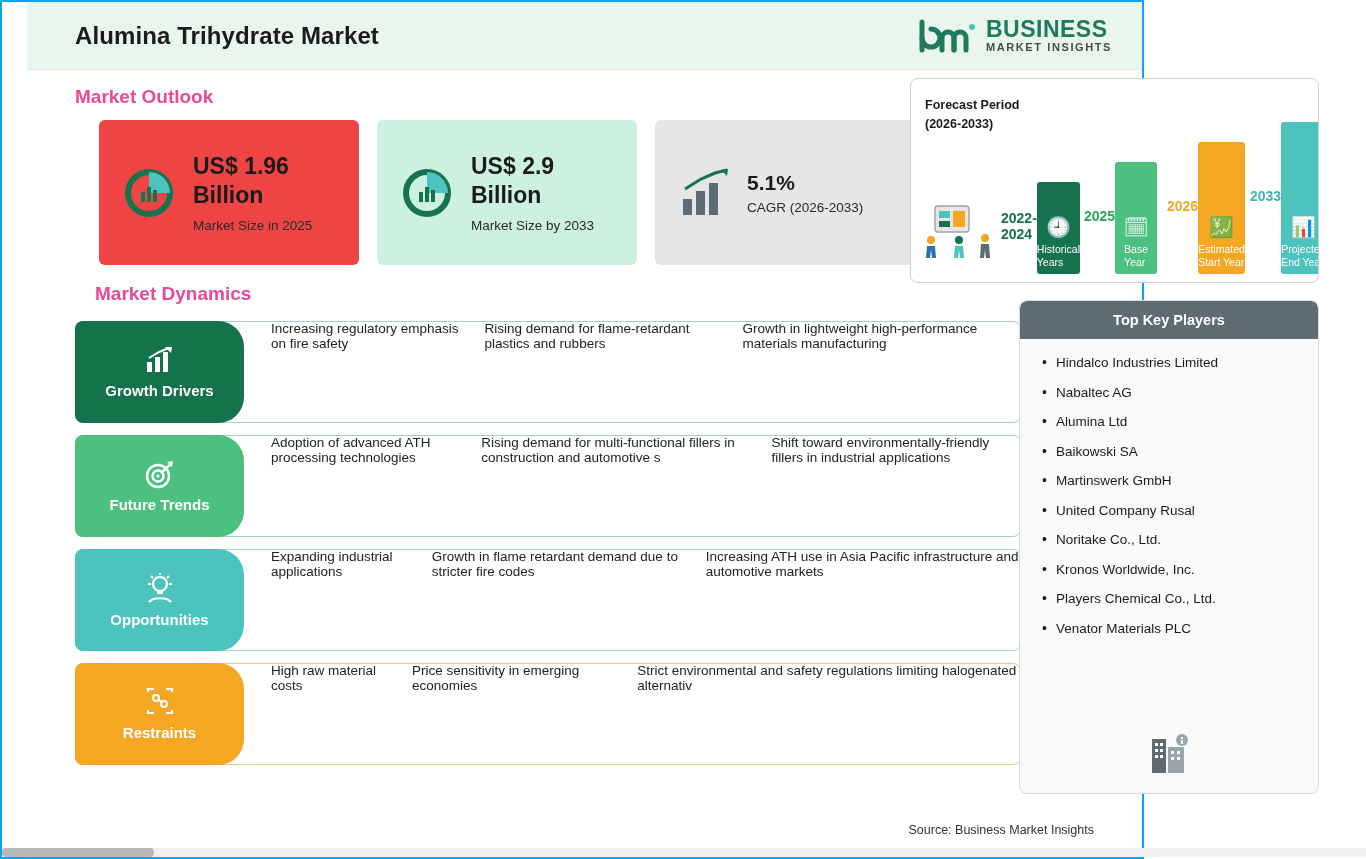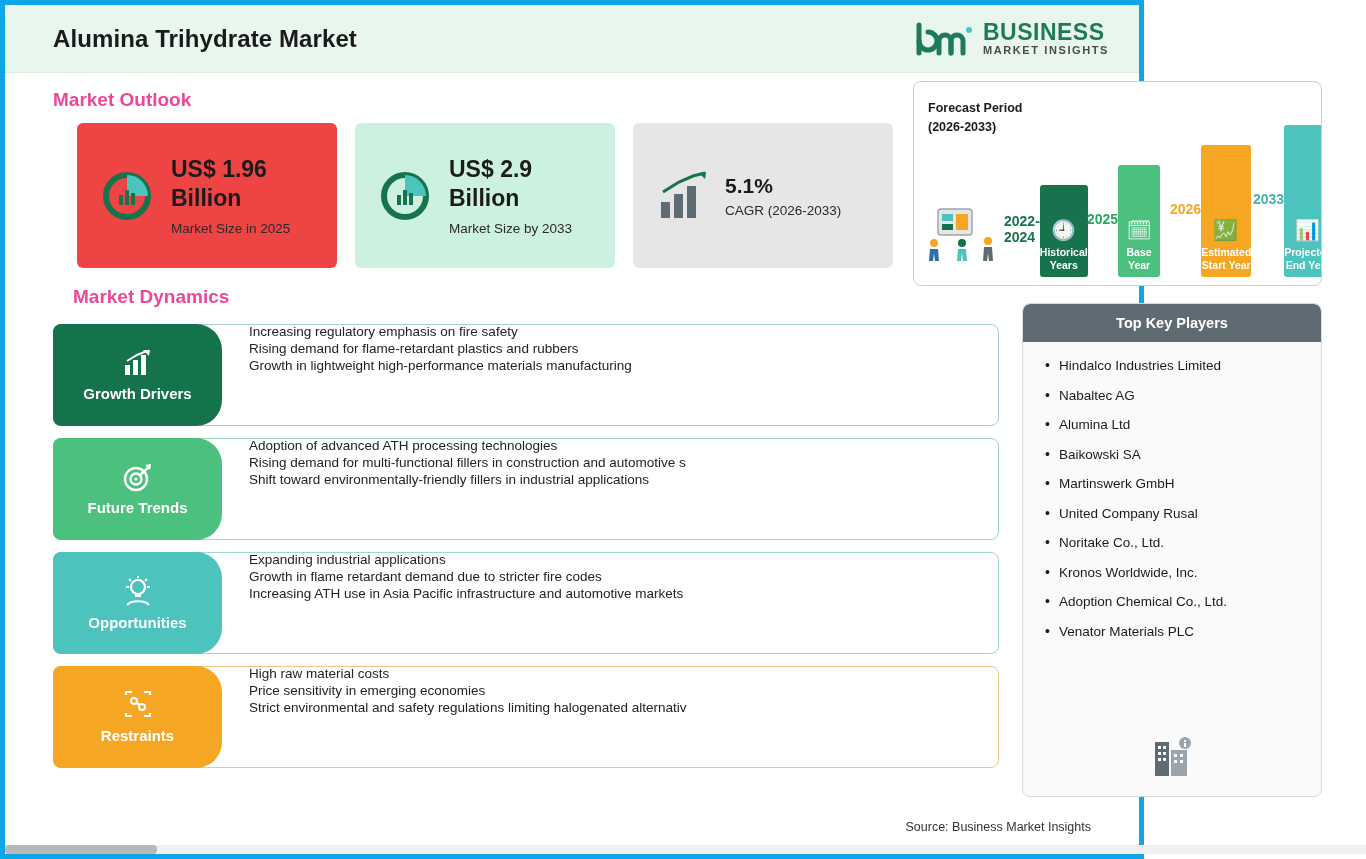--- a/index.html
+++ b/index.html
@@ -6,21 +6,22 @@
   html, body {
     width: 1366px; height: 859px;
     background: #ffffff;
     font-family: "Liberation Sans", sans-serif;
     overflow: hidden;
   }
   .page {
     position: relative;
     width: 1144px; height: 859px;
     background: #ffffff;
-    border: 5px solid #0ea5e9;
+    border: 2px solid #0ea5e9;
+    padding-left: 25px;
   }
 
   
   .header {
     height: 68px;
     background: #e8f6ee;
     display: flex;
     align-items: center;
     justify-content: space-between;
     padding: 0 30px 0 48px;
@@ -95,21 +96,21 @@
   .fc-year { font-size: 14px; font-weight: bold; margin-bottom: 4px; }
   .fc-bar {
     width: 100%;
     border-radius: 3px;
     display: flex; flex-direction: column;
     align-items: center; justify-content: flex-end;
     padding-bottom: 6px;
     color: #fff;
   }
   .fc-bar .ic { font-size: 20px; margin-bottom: 4px; opacity: .95; }
-  .fc-cap { font-size: 10.5px; font-weight: bold; text-align: center; line-height: 1.18; }
+  .fc-cap { font-size: 10.5px; font-weight: normal; line-height: 1.18; }
   .fc-art { position: absolute; left: 8px; bottom: 14px; }
 
   
   .dyn-wrap { margin-top: 16px; width: 946px; }
   .dyn-row {
     position: relative;
     height: 102px;
     margin-bottom: 12px;
   }
   .dyn-box {
@@ -124,22 +125,22 @@
     border-radius: 8px 26px 26px 8px;
     color: #fff;
     display: flex; flex-direction: column;
     align-items: center; justify-content: center;
     gap: 6px;
   }
   .dyn-tab .tl { font-size: 15px; font-weight: bold; }
   .dyn-list {
     position: absolute; left: 196px; top: 0;
     height: 102px;
-    display: flex; flex-direction: column; justify-content: flex-start;
-    gap: 2px;
+    display: flex; flex-direction: row; justify-content: space-between;
+    gap: 18px;
   }
   .dyn-list div { font-size: 13.5px; color: #232323; }
 
   
   .players {
     position: absolute;
     left: 1017px; top: 298px;
     width: 300px; height: 494px;
     border: 1px solid #d9d9d9;
     border-radius: 8px;
@@ -419,21 +420,21 @@
     <div class="players-head">Top Key Players</div>
     <ul class="players-list">
       <li>Hindalco Industries Limited</li>
       <li>Nabaltec AG</li>
       <li>Alumina Ltd</li>
       <li>Baikowski SA</li>
       <li>Martinswerk GmbH</li>
       <li>United Company Rusal</li>
       <li>Noritake Co., Ltd.</li>
       <li>Kronos Worldwide, Inc.</li>
-      <li>Adoption Chemical Co., Ltd.</li>
+      <li>Players Chemical Co., Ltd.</li>
       <li>Venator Materials PLC</li>
     </ul>
     <svg class="players-art" width="46" height="46" viewBox="0 0 46 46">
       <rect x="6" y="8" width="14" height="34" fill="#5e6b72"></rect>
       <rect x="22" y="16" width="16" height="26" fill="#9aa5ab"></rect>
       <rect x="9" y="12" width="3" height="3" fill="#fff"></rect>
       <rect x="14" y="12" width="3" height="3" fill="#fff"></rect>
       <rect x="9" y="18" width="3" height="3" fill="#fff"></rect>
       <rect x="14" y="18" width="3" height="3" fill="#fff"></rect>
       <rect x="9" y="24" width="3" height="3" fill="#fff"></rect>

